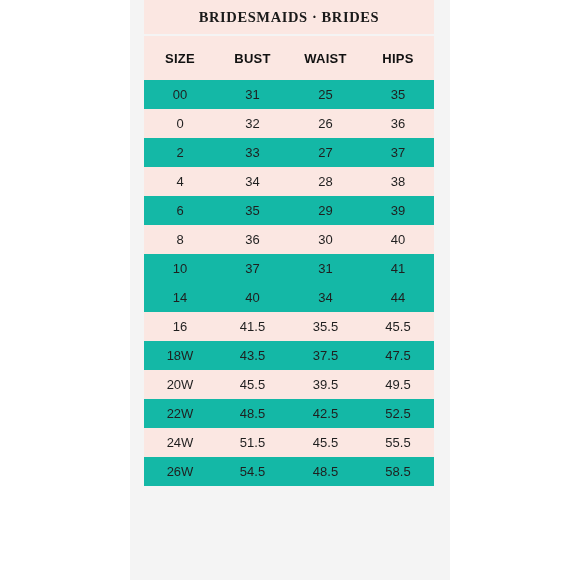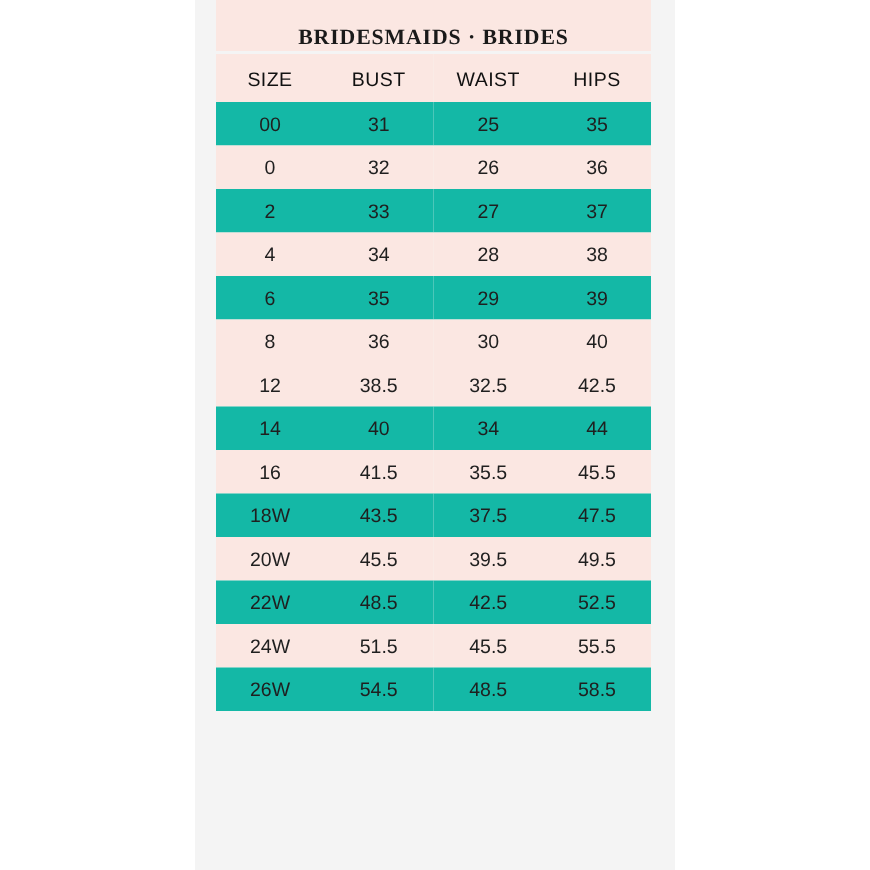--- a/index.html
+++ b/index.html
@@ -35,21 +35,21 @@
     position: absolute;
     left: 144px;
     top: 0px;
     width: 290px;
   }
 
   .chart-title-band {
     background: #fbe7e2;
     height: 34px;
     display: flex;
-    align-items: flex-end;
+    align-items: center;
     justify-content: center;
   }
   .chart-title {
     font-family: "Liberation Serif", serif;
     font-size: 14.5px;
     font-weight: 700;
     letter-spacing: 0.6px;
     color: #1a1a1a;
     white-space: nowrap;
   }
@@ -69,22 +69,22 @@
     text-align: center;
     padding: 0;
     height: 29px;
     font-size: 13px;
     color: #1f1f1f;
   }
   table.size-table thead tr {
     background: #fbe7e2;
   }
   table.size-table thead th {
-    height: 32px;
-    font-weight: 400;
+    height: 44px;
+    font-weight: 700;
     font-size: 13px;
     letter-spacing: 0.3px;
     color: #111111;
   }
   table.size-table tbody tr.row-light {
     background: #14b8a6;
   }
   table.size-table tbody tr.row-dark {
     background: #fbe7e2;
   }
@@ -158,25 +158,25 @@
             <td>35</td>
             <td>29</td>
             <td>39</td>
           </tr>
           <tr class="row-dark">
             <td>8</td>
             <td>36</td>
             <td>30</td>
             <td>40</td>
           </tr>
-          <tr class="row-dark">
-            <td>12</td>
-            <td>38.5</td>
-            <td>32.5</td>
-            <td>42.5</td>
+          <tr class="row-light">
+            <td>10</td>
+            <td>37</td>
+            <td>31</td>
+            <td>41</td>
           </tr>
           <tr class="row-light">
             <td>14</td>
             <td>40</td>
             <td>34</td>
             <td>44</td>
           </tr>
           <tr class="row-dark">
             <td>16</td>
             <td>41.5</td>

